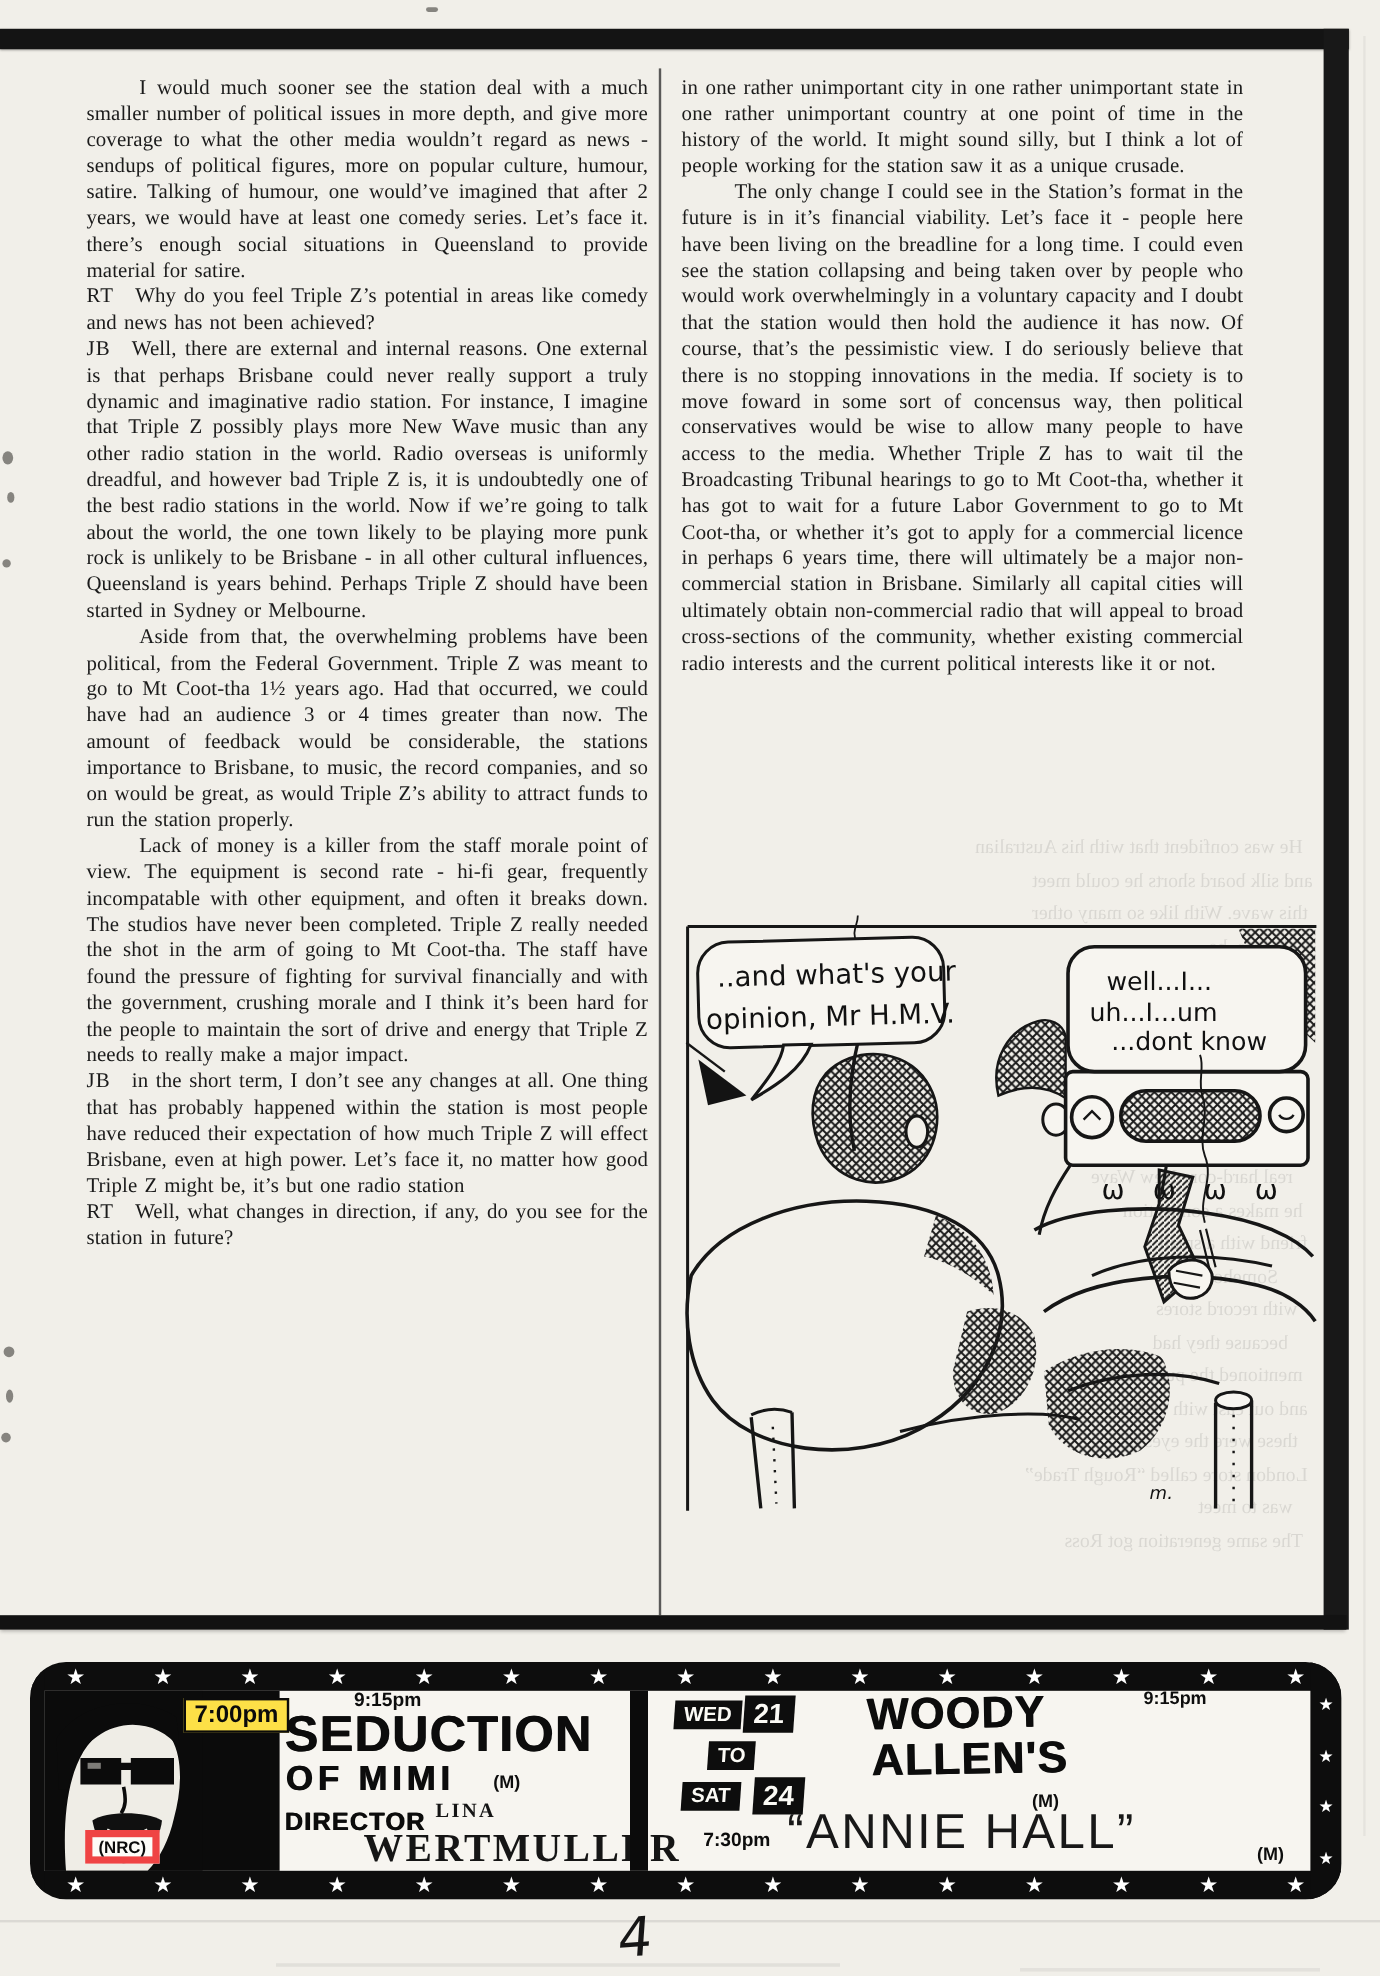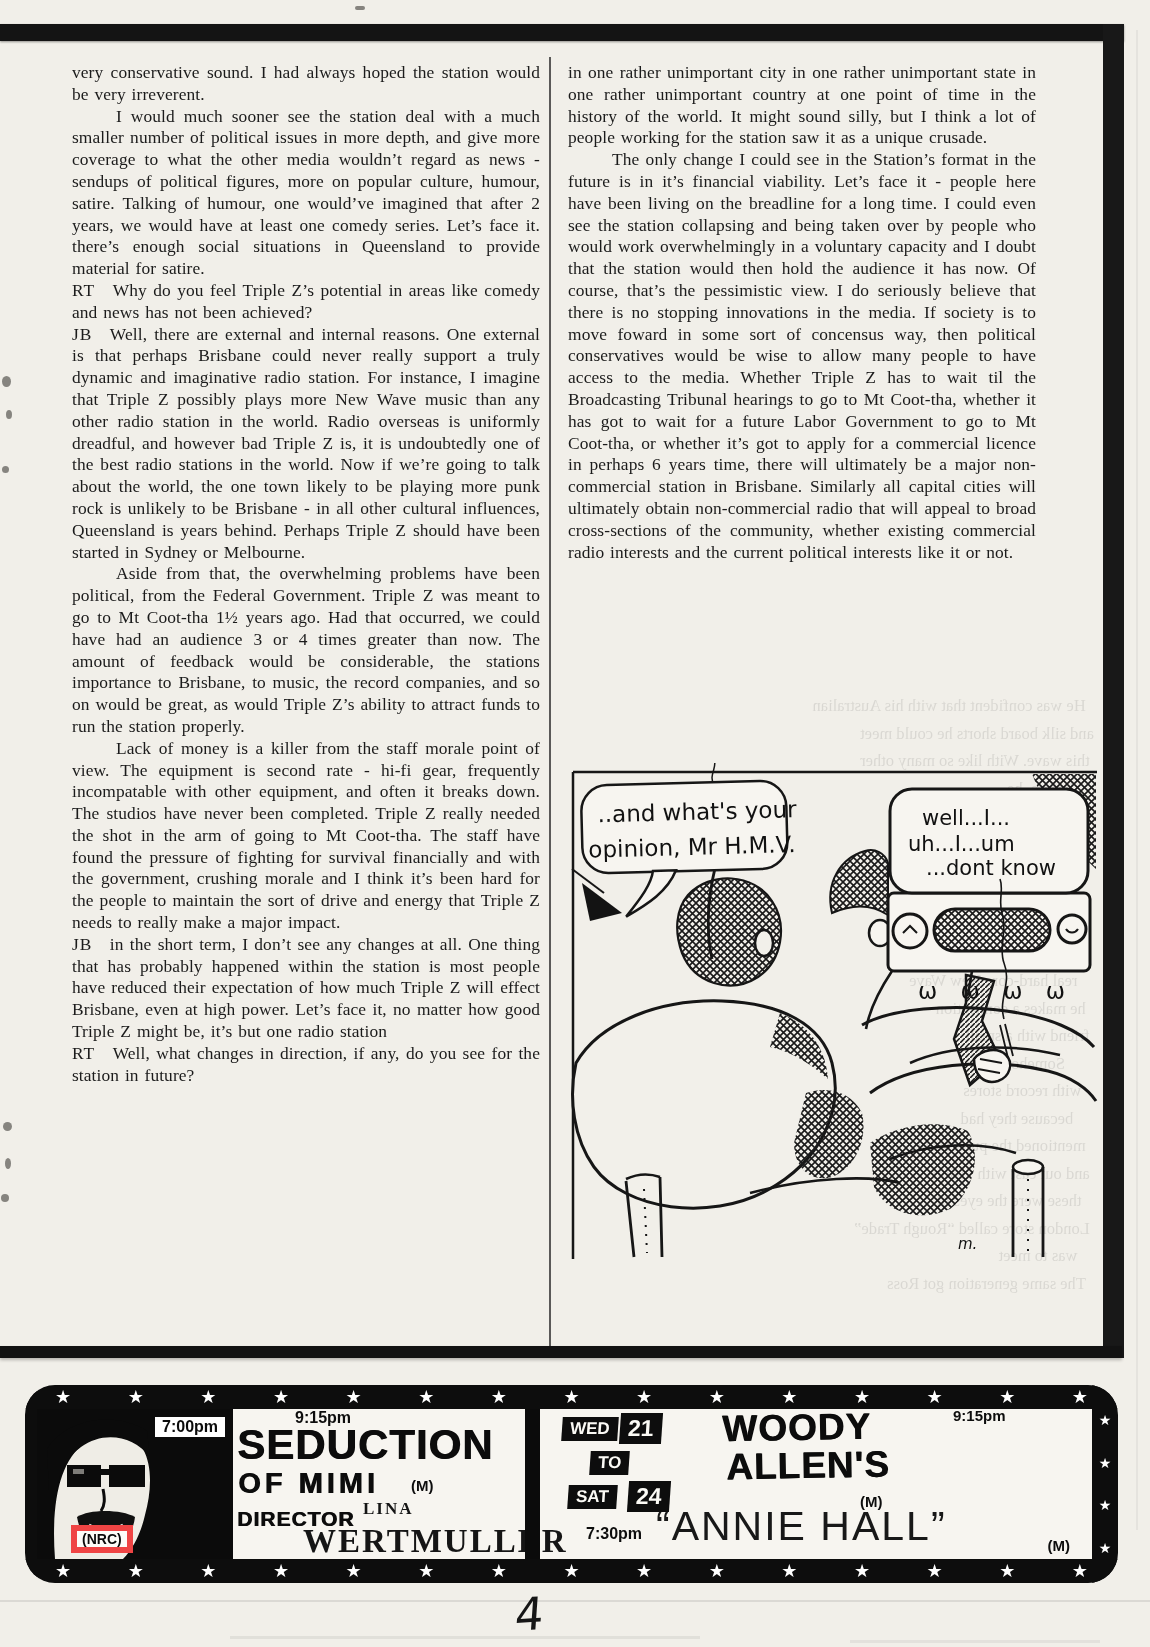--- a/index.html
+++ b/index.html
@@ -39,22 +39,22 @@
   .ad-band-left{top:0;bottom:0;left:0;width:12px;}
   .star{color:#fff;font-size:18px;line-height:1;}
   .ad-band-right .star{font-size:14px;}
   .panel{position:absolute;top:24px;height:150px;}
   .panel-photo{left:12px;width:196px;background:#0b0b0b;}
   .panel-divider{left:500px;width:15px;background:#0b0b0b;}
   .panel-seduction{left:208px;width:292px;}
   .panel-woody{left:515px;width:345px;}
   .panel-bfg{left:860px;width:207px;}
   .heavy{font-weight:bold;color:#0c0c0c;text-shadow:.8px 0 currentColor;letter-spacing:1px;}
-  .time-box{position:absolute;background:#ffffff;border:2px solid #0b0b0b;color:#0b0b0b;
-            font-weight:bold;font-size:16px;padding:1px 7px;}
+  .time-box{position:absolute;background:#fde047;border:2px solid #0b0b0b;color:#0b0b0b;
+            font-weight:bold;font-size:20px;padding:1px 7px;}
   .glass-title{position:absolute;right:4px;top:38px;width:126px;text-align:right;color:#fbfaf5;
                font-weight:bold;font-style:italic;font-size:19px;line-height:21px;letter-spacing:.5px;}
   .rating-white-box{position:absolute;background:#fdfcf8;color:#0b0b0b;font-weight:bold;font-size:14px;padding:0 5px;border:6px solid #ef4444;}
   .ptime{position:absolute;font-weight:bold;font-size:16px;color:#0d0d0d;}
   .date-box{position:absolute;background:#0d0d0d;color:#fbfaf5;font-weight:bold;text-align:center;
             padding:2px 8px;transform:skewX(-4deg);}
   .annie{position:absolute;font-size:41px;letter-spacing:2px;color:#181818;font-weight:400;white-space:nowrap;}
   .rating-plain{position:absolute;font-weight:bold;font-size:15px;color:#0d0d0d;}
   .bfg-title{position:absolute;right:14px;top:8px;text-align:right;font-size:33px;line-height:38px;}
   .serifcaps{font-family:"Liberation Serif",serif;font-weight:bold;letter-spacing:2px;color:#151515;position:absolute;}
@@ -65,21 +65,20 @@
 <body>
 
 <div class="page">
 
   <div class="bar-top"></div>
   <div class="bar-right"></div>
   <div class="bar-bottom"></div>
   <div class="col-divider"></div>
 
   <div class="col col-left">
-      <p class="para">very conservative sound. I had always hoped the station would be very irreverent.</p>
       <p class="para indent">I would much sooner see the station deal with a much smaller number of political issues in more depth, and give more coverage to what the other media wouldn’t regard as news - sendups of political figures, more on popular culture, humour, satire. Talking of humour, one would’ve imagined that after 2 years, we would have at least one comedy series. Let’s face it. there’s enough social situations in Queensland to provide material for satire.</p>
       <p class="para"><span class="speaker">RT</span> Why do you feel Triple Z’s potential in areas like comedy and news has not been achieved?</p>
       <p class="para"><span class="speaker">JB</span> Well, there are external and internal reasons. One external is that perhaps Brisbane could never really support a truly dynamic and imaginative radio station. For instance, I imagine that Triple Z possibly plays more New Wave music than any other  radio station in the world. Radio overseas is uniformly dreadful, and however bad Triple Z is, it is undoubtedly one of the best radio stations in the world. Now if we’re going to talk about the world, the one town likely to be playing more punk rock is unlikely to be Brisbane - in all other cultural influences, Queensland is years behind. Perhaps Triple Z should have been started in Sydney or Melbourne.</p>
       <p class="para indent">Aside from that, the overwhelming problems have been political, from the Federal Government. Triple Z was meant to go to Mt Coot-tha 1½ years ago. Had that occurred, we could have had an audience 3 or 4 times greater than now. The amount of feedback would be considerable, the stations importance to Brisbane, to music, the record companies, and so on would be great, as would Triple Z’s ability to attract funds to run the station properly.</p>
       <p class="para indent">Lack of money is a killer from the staff morale point of view. The equipment is second rate - hi-fi gear, frequently incompatable with other equipment, and often it breaks down. The studios have never been completed. Triple Z really needed the shot in the arm of going to Mt Coot-tha. The staff have found the pressure of fighting for survival financially and with the government, crushing morale and I think it’s been hard for the people to maintain the sort of drive and energy that Triple Z needs to really make a major impact.</p>
       <p class="para"><span class="speaker">JB</span> in the short term, I don’t see any changes at all. One thing that has probably happened within the station is most people have reduced their expectation of how much Triple Z will effect Brisbane, even at high power. Let’s face it, no matter how good Triple Z might be, it’s but one radio station</p>
       <p class="para"><span class="speaker">RT</span> Well, what changes in direction, if any, do you see for the station in future?</p>
     </div>
   <div class="col col-right">
       <p class="para">in one rather unimportant city in one rather unimportant state in one rather unimportant country at one point of time in the history of the world. It might sound silly, but I think a lot of people working for the station saw  it as a  unique crusade.</p>

